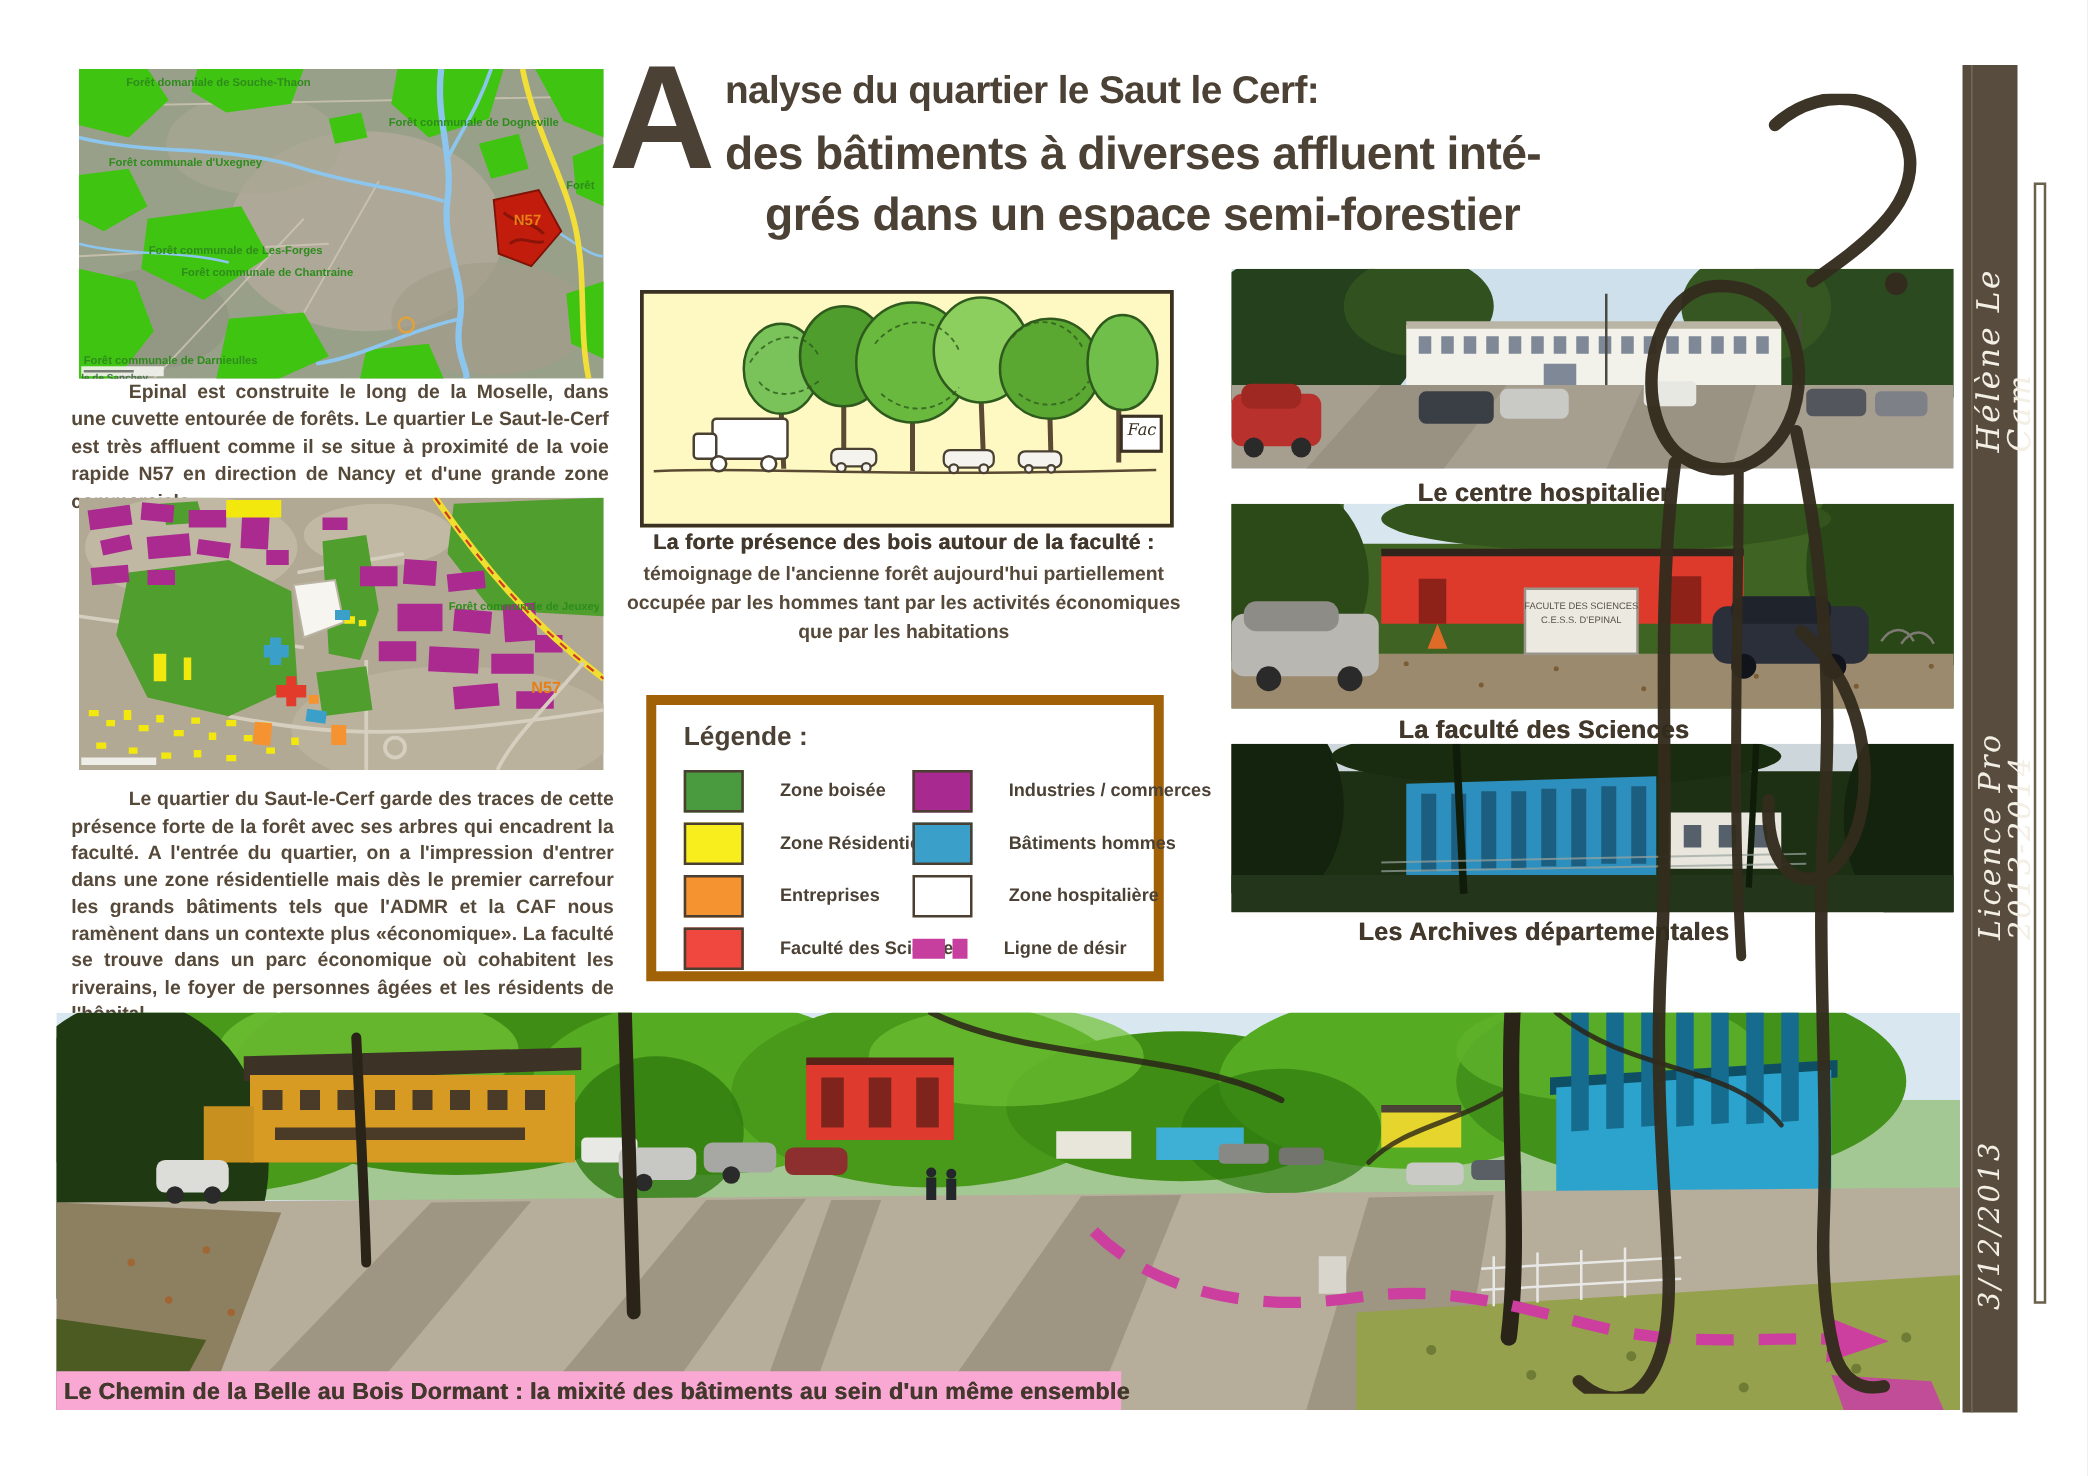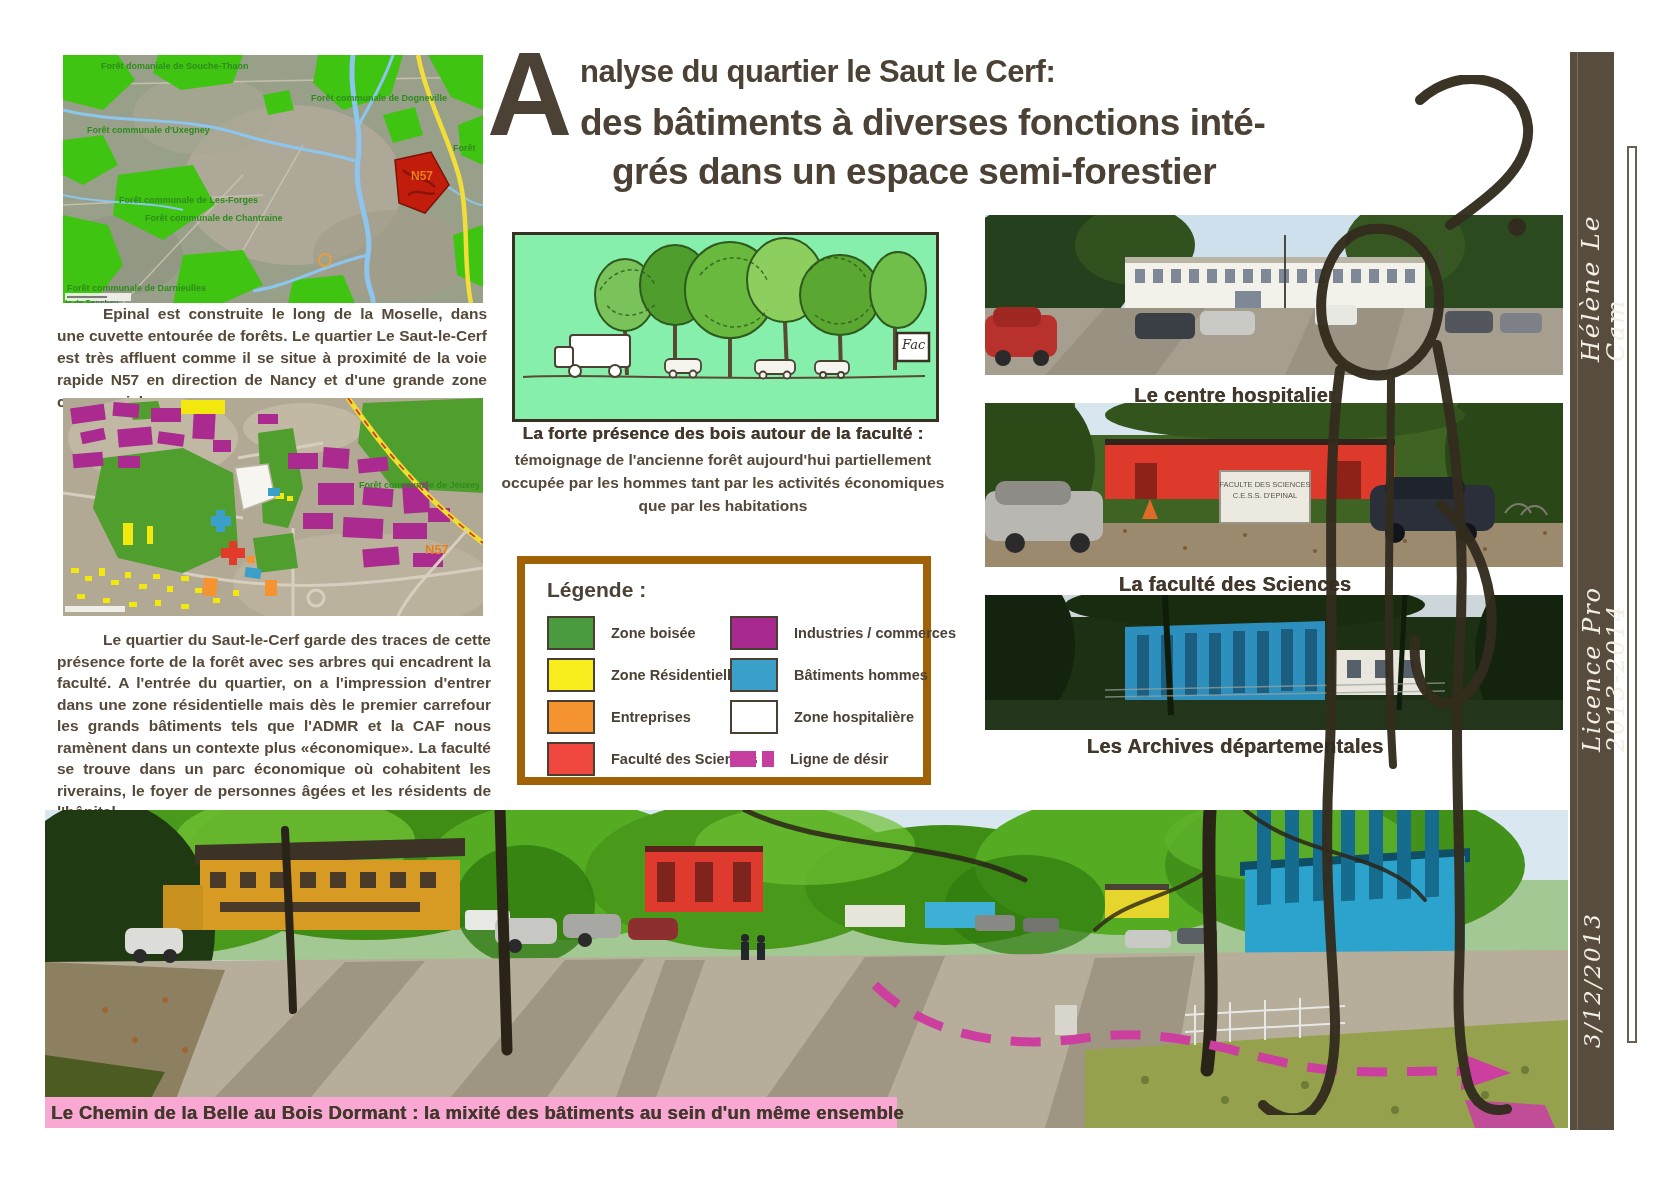--- a/index.html
+++ b/index.html
@@ -6,38 +6,38 @@
   #poster{position:relative;width:1670px;height:1181px;background:#ffffff;
           font-family:"Liberation Sans",sans-serif;overflow:hidden;margin:0 auto;}
   .abs{position:absolute;}
   .ink{color:#4c4135;}
   .para{font-size:15.5px;font-weight:bold;line-height:22px;color:#564939;
         text-align:justify;text-indent:46px;}
   .heavy{font-weight:bold;color:#43382c;letter-spacing:.3px;
          text-shadow:.5px 0 0 currentColor;}
   .maplbl{position:absolute;font-size:9px;font-weight:bold;color:#2e8c1c;white-space:nowrap;}
   .roadlbl{position:absolute;font-size:12px;font-weight:bold;color:#e87f16;}
-  .legend-row{display:flex;align-items:center;height:33px;margin-bottom:9px;}
+  .legend-row{display:flex;align-items:center;height:33px;margin-bottom:9px;gap:13px;}
   .swatch{width:44px;height:30px;border:2px solid #4a3f30;flex:0 0 auto;}
   .legend-label{margin-left:16px;font-size:14.5px;font-weight:bold;color:#4c4135;white-space:nowrap;}
   .hand{writing-mode:vertical-rl;transform:rotate(180deg);
         font-family:"DejaVu Serif",serif;font-style:italic;color:#f4efe4;
         letter-spacing:2px;line-height:1;}
   .capline{text-align:center;}
   svg{display:block;}
 </style>
 </head>
 <body>
 
 <div id="poster">
 
   <div class="abs ink" style="left:487px;top:44px;font-size:118px;font-weight:bold;line-height:.85;">A</div>
   <div class="abs" style="left:580px;top:54px;width:700px;">
     <div class="ink" style="font-size:31px;font-weight:bold;white-space:nowrap;letter-spacing:-.5px;">nalyse du quartier le Saut le Cerf:</div>
-    <div class="ink" style="font-size:37px;font-weight:bold;white-space:nowrap;letter-spacing:-.5px;margin-top:12px;">des bâtiments à diverses fonctions inté-</div>
+    <div class="ink" style="font-size:37px;font-weight:bold;white-space:nowrap;letter-spacing:-.5px;margin-top:12px;">des bâtiments à diverses affluent inté-</div>
     <div class="ink" style="font-size:37px;font-weight:bold;white-space:nowrap;letter-spacing:-.5px;margin-top:7px;margin-left:32px;">grés dans un espace semi-forestier</div>
   </div>
 
   <div class="abs" style="left:63px;top:55px;width:420px;height:248px;overflow:hidden;">
     <svg width="420" height="248" viewBox="0 0 420 248">
       <rect width="420" height="248" fill="#99a089"></rect>
       <ellipse cx="230" cy="130" rx="110" ry="80" fill="#b0a89a" opacity=".9"></ellipse>
       <ellipse cx="140" cy="60" rx="70" ry="40" fill="#a8a694" opacity=".7"></ellipse>
       <ellipse cx="330" cy="200" rx="80" ry="45" fill="#a39c8c" opacity=".7"></ellipse>
       <ellipse cx="60" cy="200" rx="60" ry="40" fill="#8e9480" opacity=".7"></ellipse>
@@ -180,21 +180,21 @@
       <path d="M285,0 C320,50 360,100 420,145" stroke="#d23b2a" stroke-width="1.8" stroke-dasharray="7 7" fill="none"></path>
       <path d="M404,132 C380,160 345,195 335,218" stroke="#d6cfbf" stroke-width="3" fill="none"></path>
       <rect x="2" y="208" width="60" height="6" fill="#f4f4f0" opacity=".9"></rect>
     </svg>
     <span class="maplbl" style="left:296px;top:82px;max-width:120px;overflow:hidden;display:inline-block;">Forêt communale de Jeuxey</span>
     <span class="roadlbl" style="left:362px;top:144px;font-size:13px;">N57</span>
   </div>
 
   <div class="abs para" style="left:57px;top:629px;width:434px;line-height:21.5px;">Le quartier du Saut-le-Cerf garde des traces de cette présence forte de la forêt avec ses arbres qui encadrent la faculté. A l'entrée du quartier, on a l'impression d'entrer dans une zone résidentielle mais dès le premier carrefour les grands bâtiments tels que l'ADMR et la CAF nous ramènent dans un contexte plus «économique». La faculté se trouve dans un parc économique où cohabitent les riverains, le foyer de personnes âgées et les résidents de l'hôpital.</div>
 
-  <div class="abs" style="left:512px;top:232px;width:421px;height:184px;border:3px solid #3a3122;background:#86efac;box-sizing:content-box;">
+  <div class="abs" style="left:512px;top:232px;width:421px;height:184px;border:3px solid #3a3122;background:#fef9c3;box-sizing:content-box;">
     <svg width="421" height="184" viewBox="0 0 421 184">
       <path d="M8,142 C80,138 180,147 410,141" stroke="#5b4a33" stroke-width="2" fill="none"></path>
       <g stroke="#5b4a33" stroke-width="4">
         <line x1="110" y1="95" x2="112" y2="140"></line>
           <line x1="160" y1="90" x2="160" y2="140"></line>
         <line x1="215" y1="103" x2="215" y2="142"></line>
           <line x1="270" y1="87" x2="272" y2="138"></line>
         <line x1="325" y1="100" x2="326" y2="140"></line>
           <line x1="380" y1="93" x2="380" y2="135"></line>
       </g>

